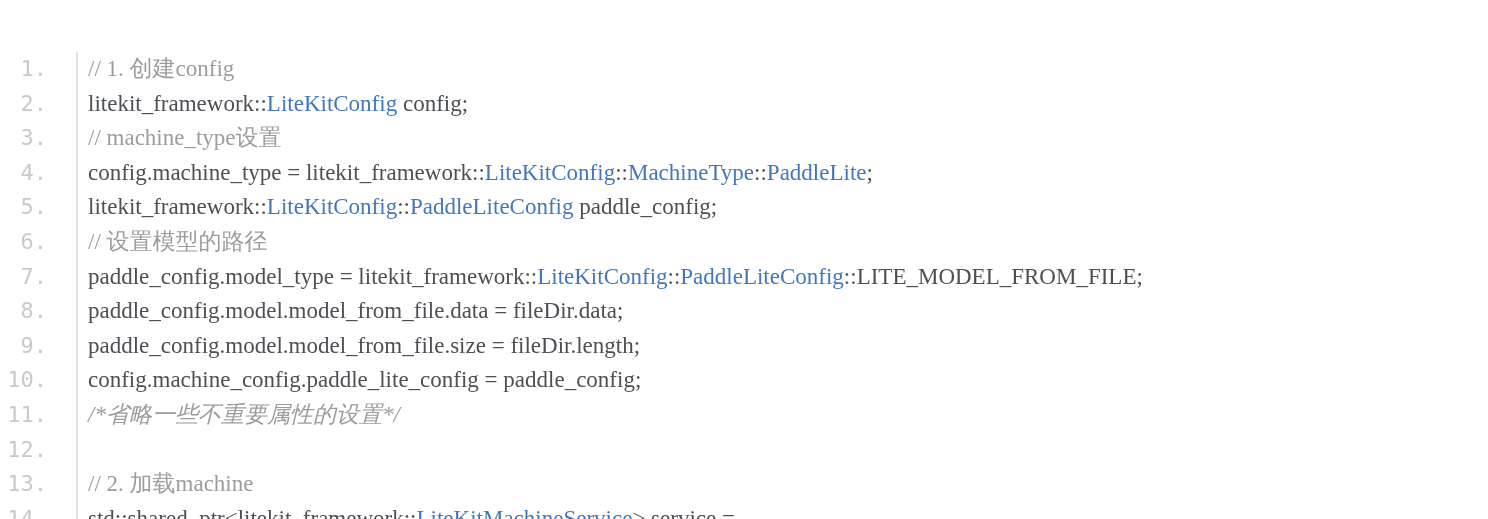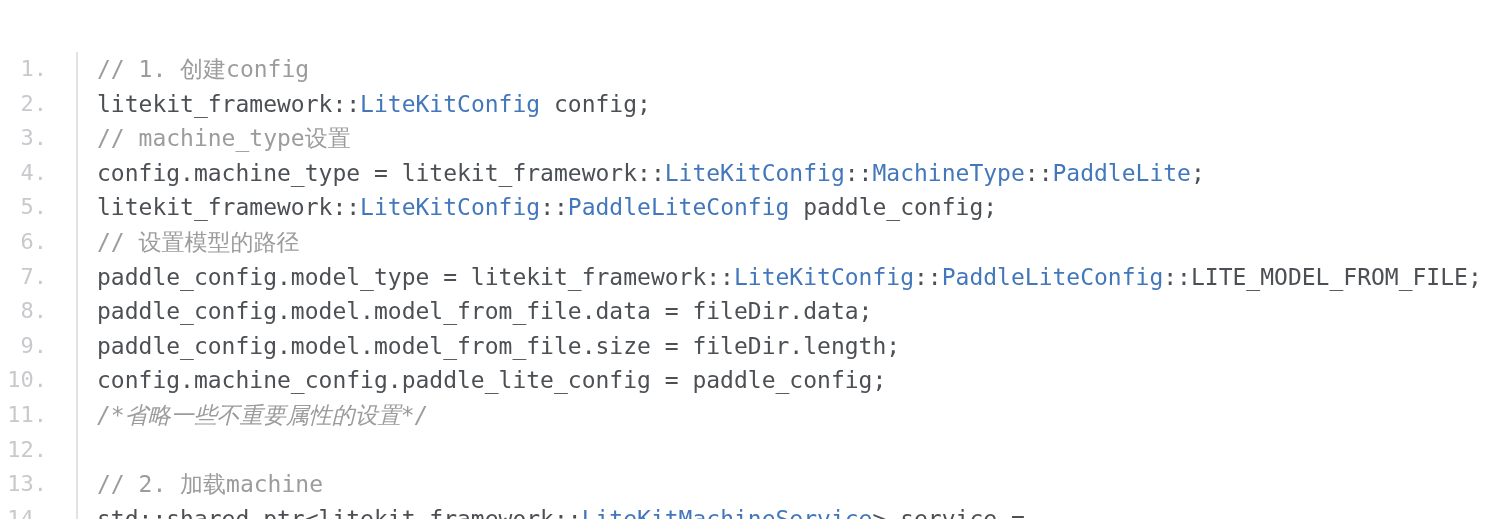--- a/index.html
+++ b/index.html
@@ -37,24 +37,25 @@
     width: 78px;
     height: 100%;
     text-align: right;
     padding-right: 29px;
     color: var(--line-number-color);
     font-size: 22px;
     border-right: 2px solid var(--divider-color);
     user-select: none;
   }
   .content {
-    padding-left: 19px;
+    padding-left: 10px;
     color: var(--code-color);
     flex: 1 1 auto;
     overflow: hidden;
+    font-family: Liberation Serif, serif;
   }
   .tok-code { color: var(--code-color); }
   .tok-type { color: var(--type-color); }
   .tok-comment { color: var(--comment-color); }
   .tok-comment-italic { color: var(--comment-color); font-style: italic; }
 </style>
 </head>
 <body>
 
 <div class="editor">

